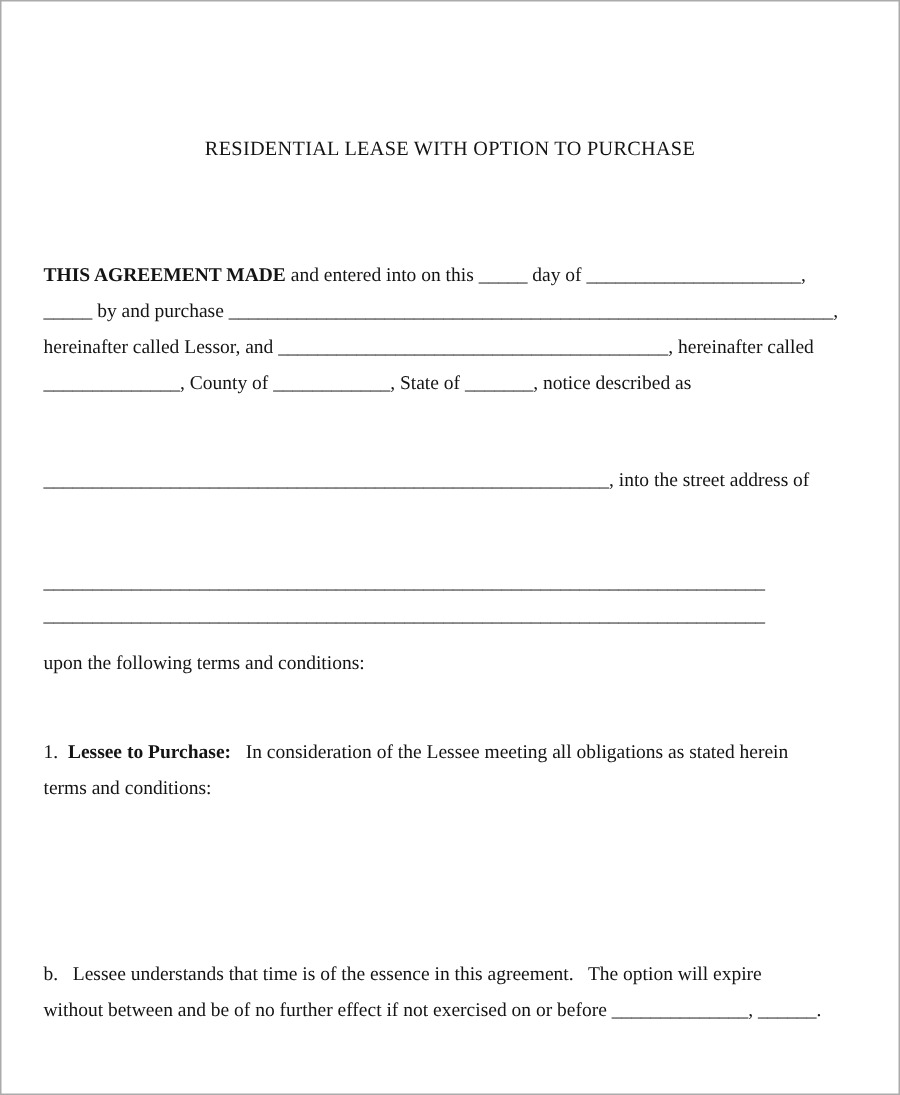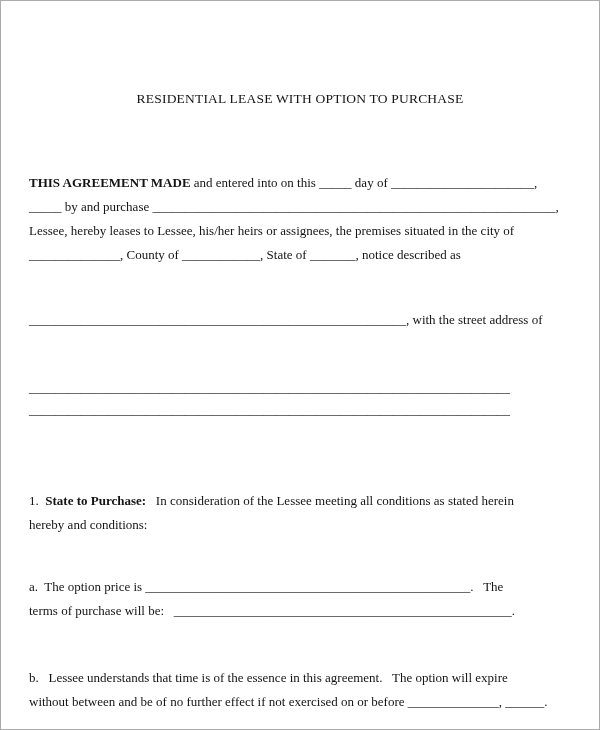--- a/index.html
+++ b/index.html
@@ -48,42 +48,41 @@
 </head>
 <body>
 
 <div class="page">
 
   <div class="title">RESIDENTIAL LEASE WITH OPTION TO PURCHASE</div>
 
   <div class="block" style="top:170px">
     <div class="line"><span class="bold">THIS AGREEMENT MADE</span><span> and entered into on this _____ day of ______________________,</span></div>
     <div class="line">_____ by and purchase ______________________________________________________________,</div>
-    <div class="line">Lessee, hereby leases to Lessee, his/her heirs or assignees, the premises situated in the city of</div>
+    <div class="line">hereinafter called Lessor, and ________________________________________, hereinafter called</div>
     <div class="line">______________, County of ____________, State of _______, notice described as</div>
   </div>
 
   <div class="block" style="top:307px">
-    <div class="line">__________________________________________________________, with the street address of</div>
+    <div class="line">__________________________________________________________, into the street address of</div>
   </div>
 
   <div class="block blanks" style="top:376px">
     <div class="line">__________________________________________________________________________</div>
     <div class="line">__________________________________________________________________________</div>
   </div>
 
+  <div class="block" style="top:429px">
+    <div class="line">upon the following terms and conditions:</div>
+  </div>
 
   <div class="block" style="top:488px">
-    <div class="line"><span>1.  </span><span class="bold">State to Purchase:</span><span>   In consideration of the Lessee meeting all conditions as stated herein</span></div>
-    <div class="line">hereby and conditions:</div>
+    <div class="line"><span>1.  </span><span class="bold">Lessee to Purchase:</span><span>   In consideration of the Lessee meeting all obligations as stated herein</span></div>
+    <div class="line">terms and conditions:</div>
   </div>
 
-  <div class="block" style="top:574px">
-    <div class="line">a.  The option price is __________________________________________________.   The</div>
-    <div class="line">terms of purchase will be:   ____________________________________________________.</div>
-  </div>
 
-  <div class="block" style="top:665px">
+  <div class="block" style="top:636px">
     <div class="line">b.   Lessee understands that time is of the essence in this agreement.   The option will expire</div>
     <div class="line">without between and be of no further effect if not exercised on or before ______________, ______.</div>
   </div>
 
 </div>
 
 </body></html>

